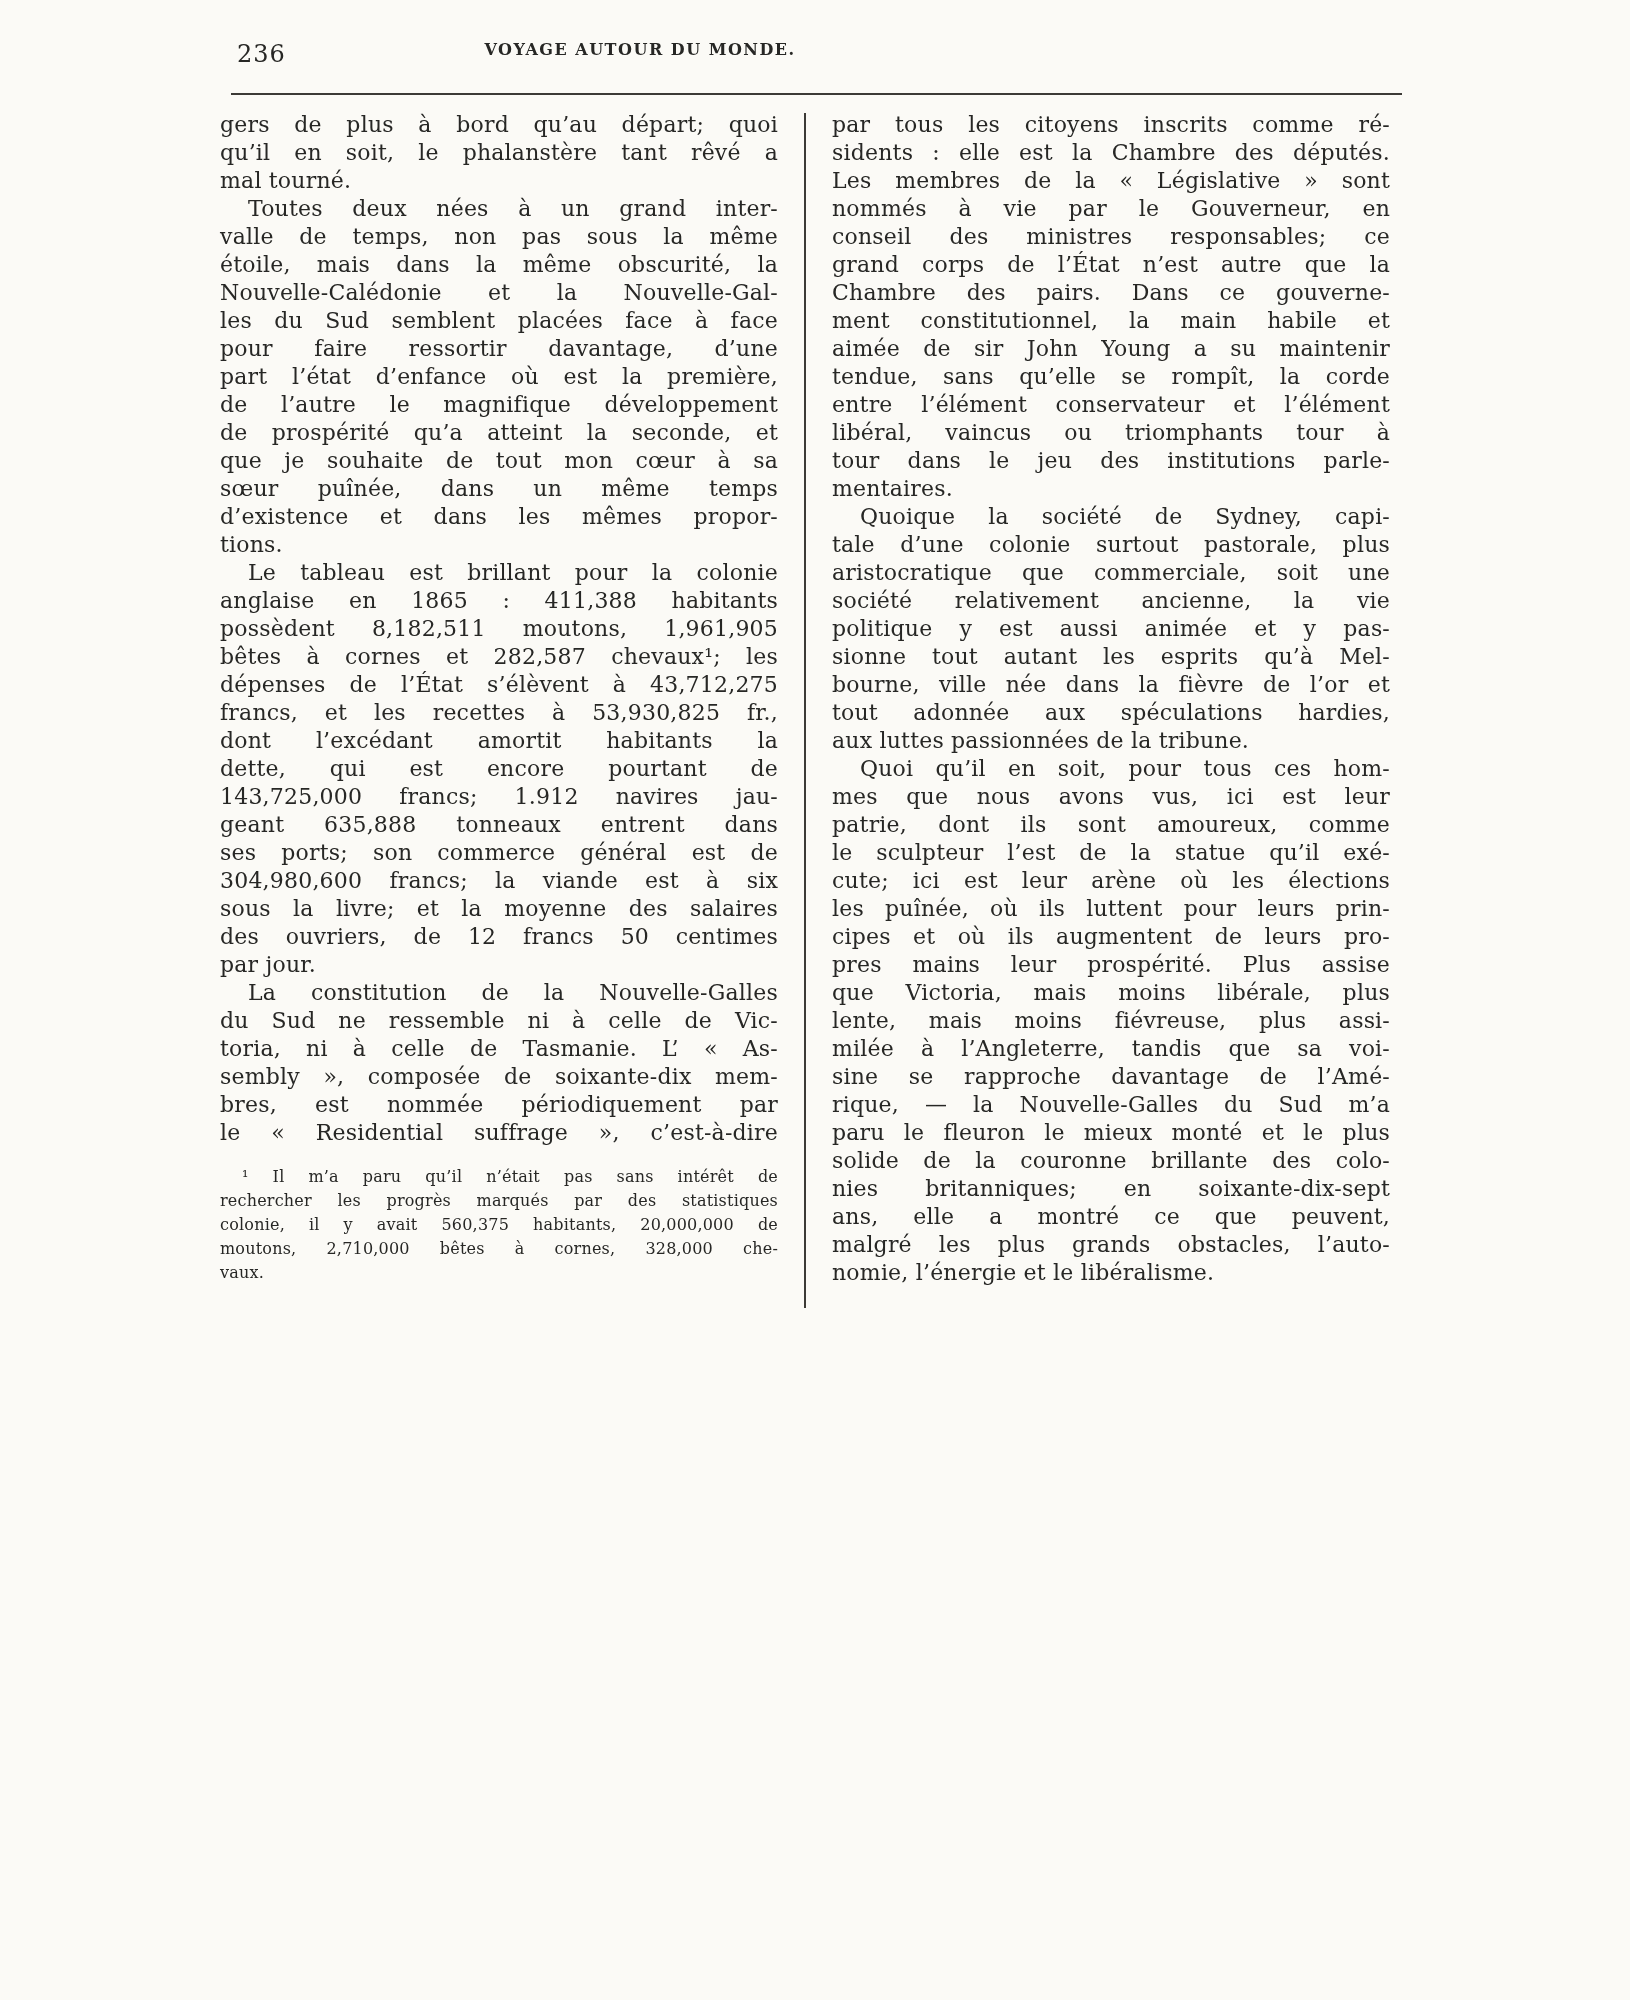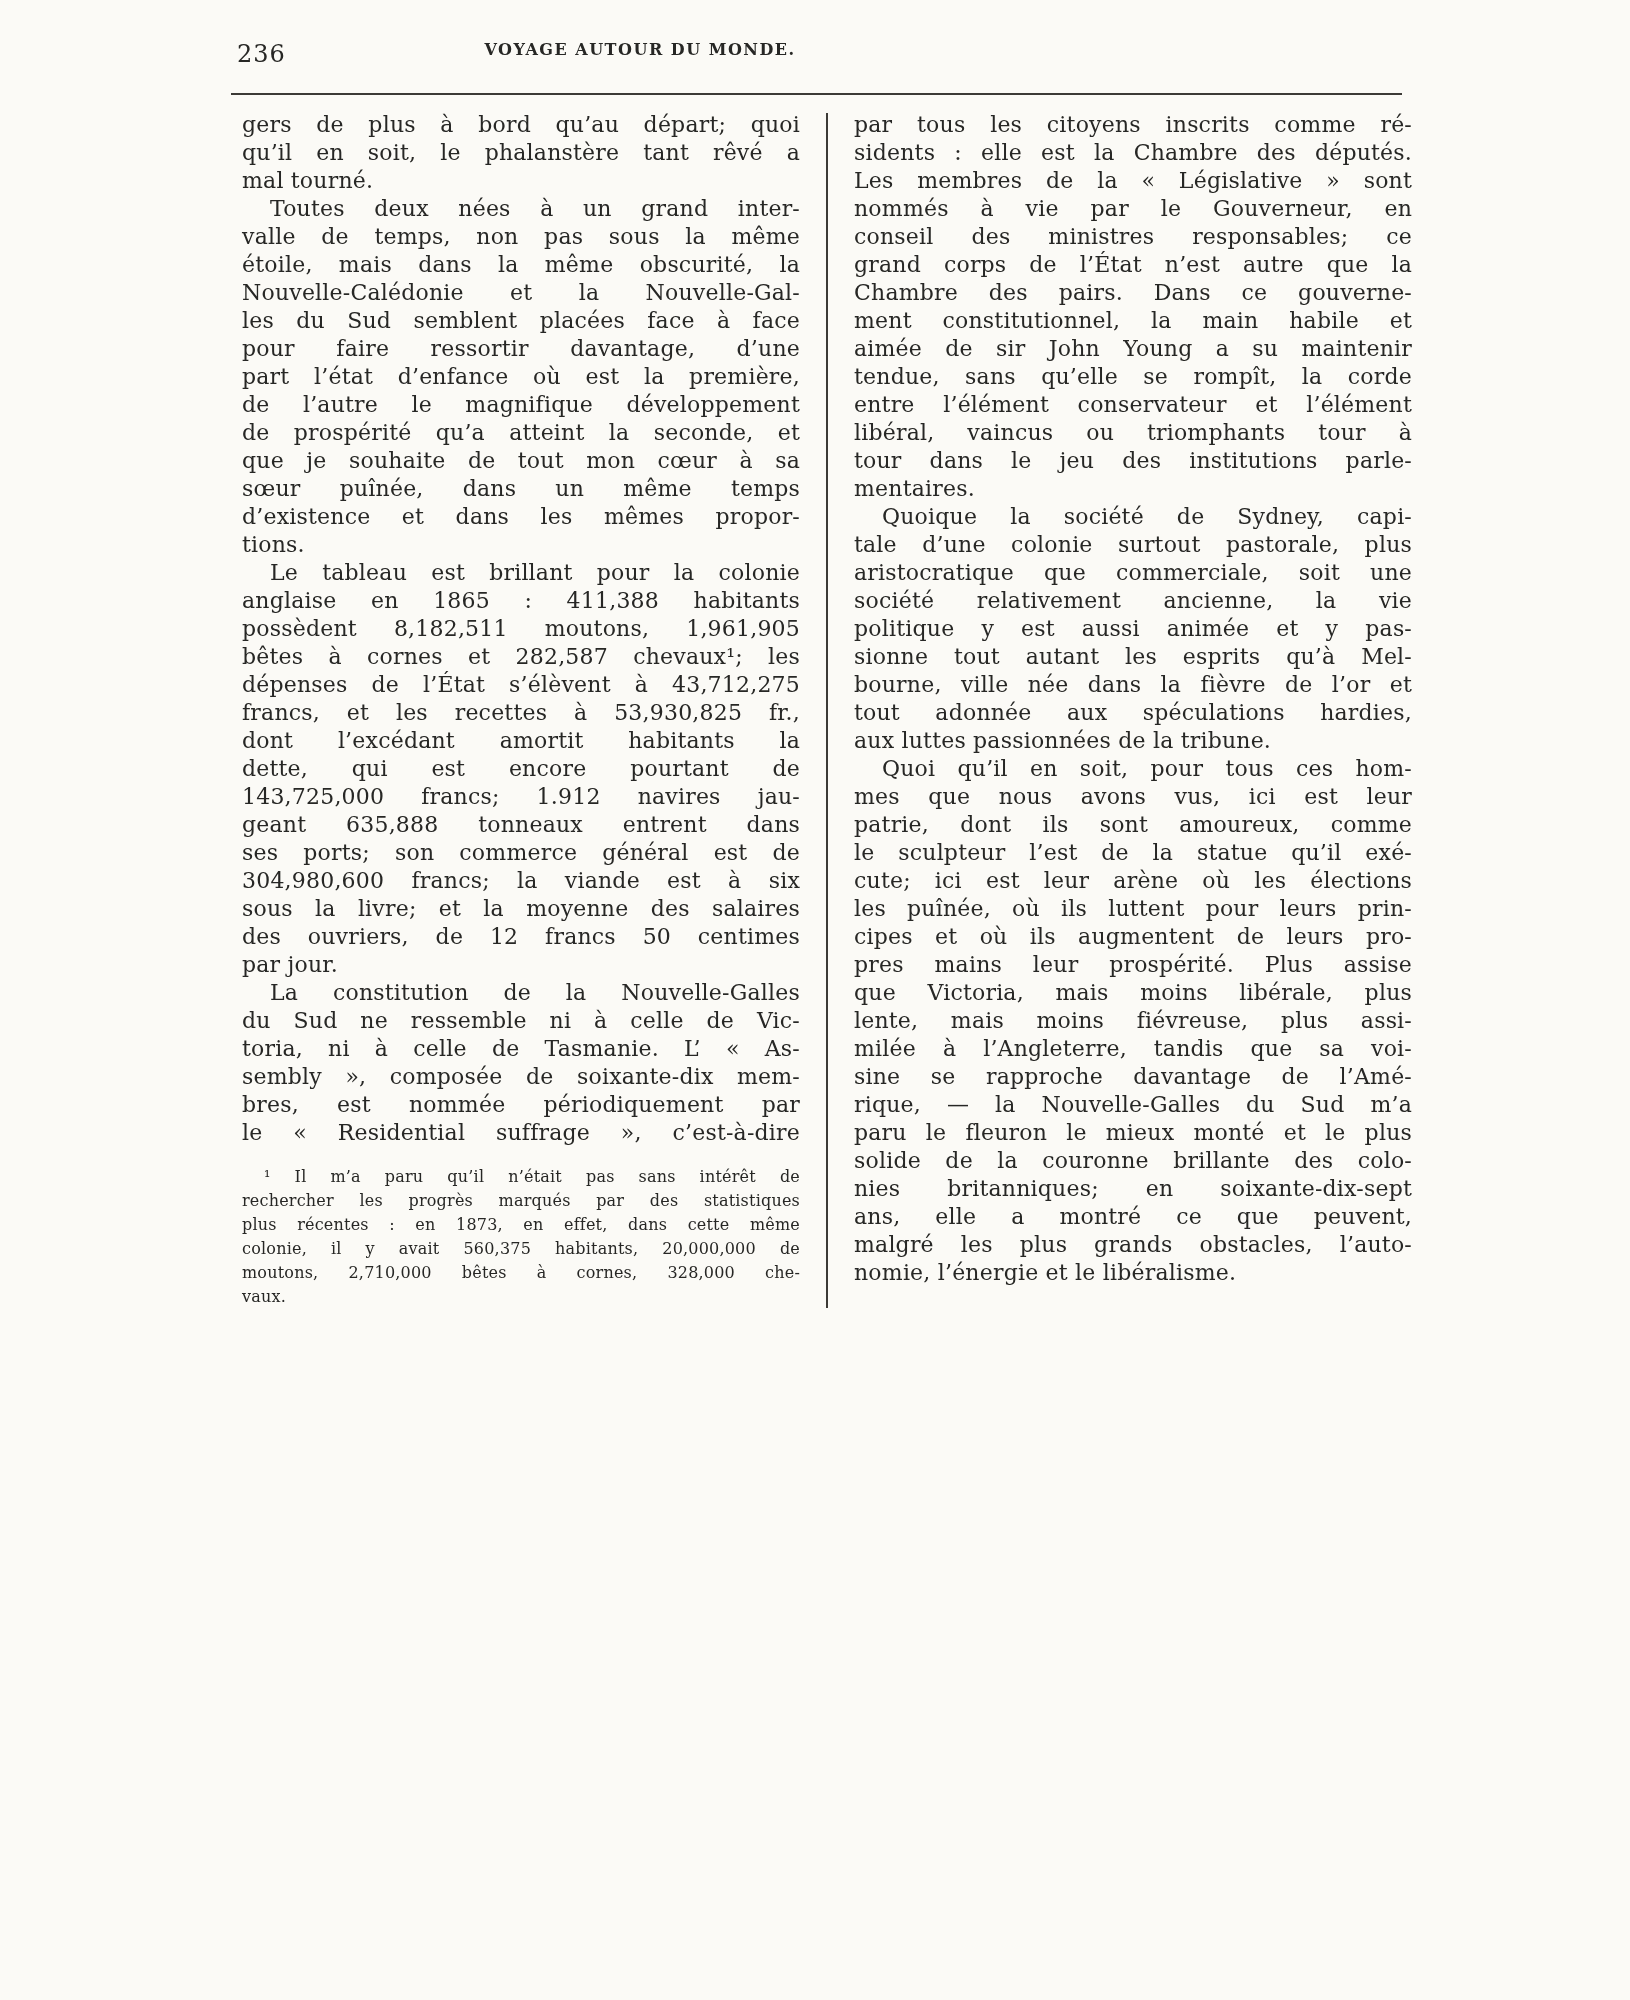--- a/index.html
+++ b/index.html
@@ -43,21 +43,21 @@
     position: absolute;
     top: 93px;
     left: 231px;
     width: 1171px;
     height: 2px;
     background: var(--rule);
   }
   .columns {
     position: absolute;
     top: 111px;
-    left: 242px;
+    left: 220px;
     width: 1171px;
     display: flex;
     align-items: flex-start;
   }
   .col {
     width: 558px;
     flex: 0 0 558px;
   }
   .divider {
     flex: 0 0 2px;
@@ -141,21 +141,20 @@
             <div class="line">toria, ni à celle de Tasmanie. L’ « As-</div>
             <div class="line">sembly », composée de soixante-dix mem-</div>
             <div class="line">bres, est nommée périodiquement par</div>
             <div class="line">le « Residential suffrage », c’est-à-dire</div>
           </div>
         </div>
       <div class="footnote">
           <div class="paragraph indent">
             <div class="line">¹ Il m’a paru qu’il n’était pas sans intérêt de</div>
             <div class="line">rechercher les progrès marqués par des statistiques</div>
-            <div class="line">plus récentes : en 1873, en effet, dans cette même</div>
             <div class="line">colonie, il y avait 560,375 habitants, 20,000,000 de</div>
             <div class="line">moutons, 2,710,000 bêtes à cornes, 328,000 che-</div>
             <div class="line last">vaux.</div>
           </div>
         </div>
     </div>
 
     <div class="divider"></div>
 
     <div class="col">

